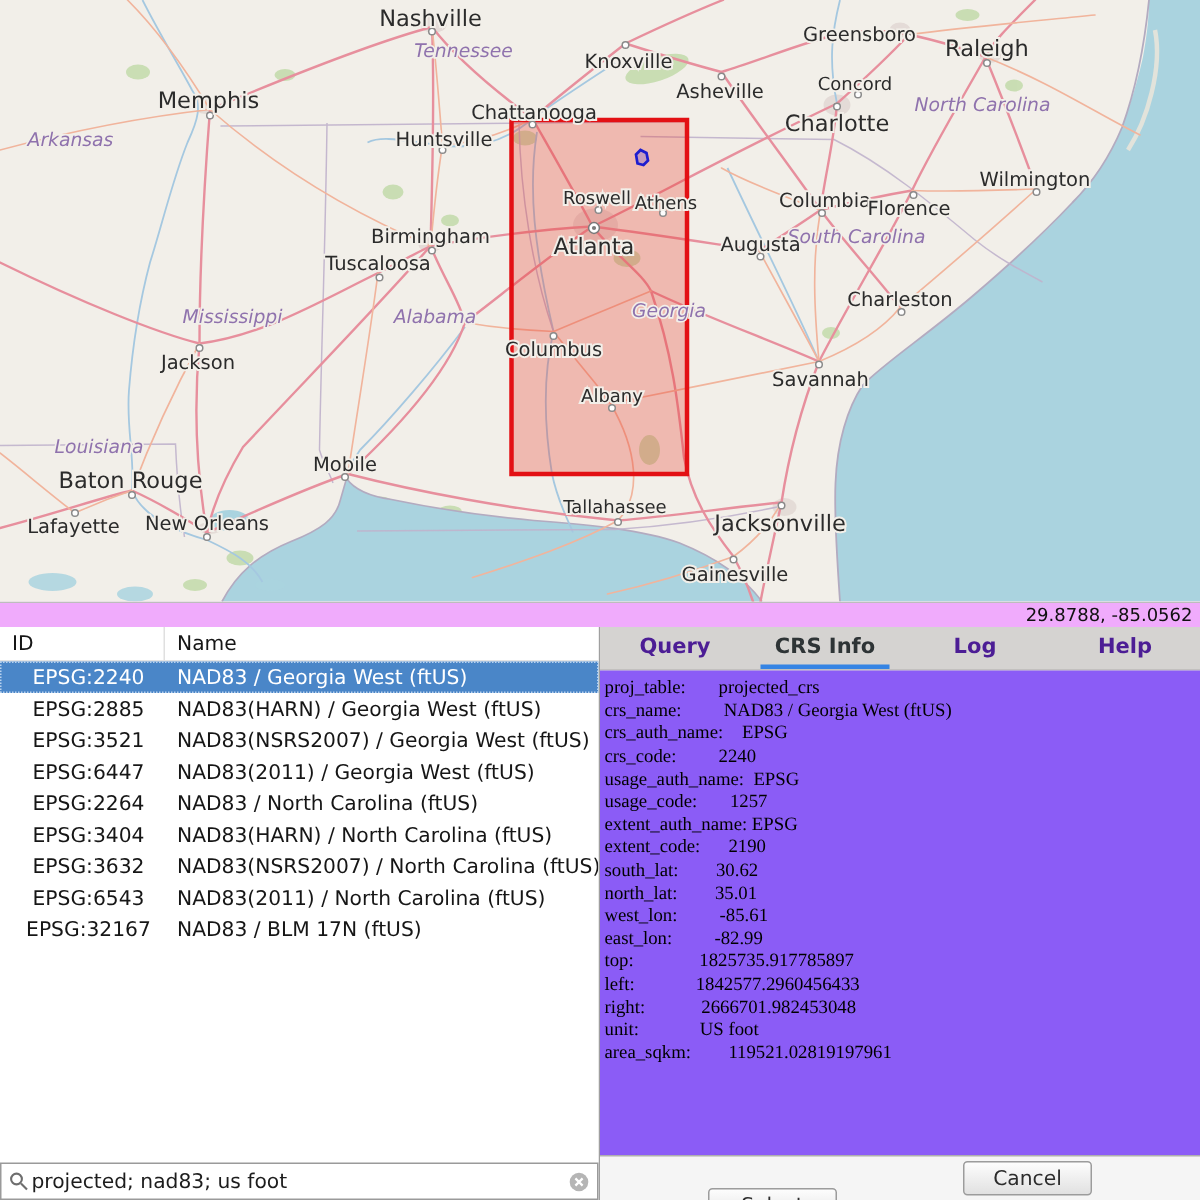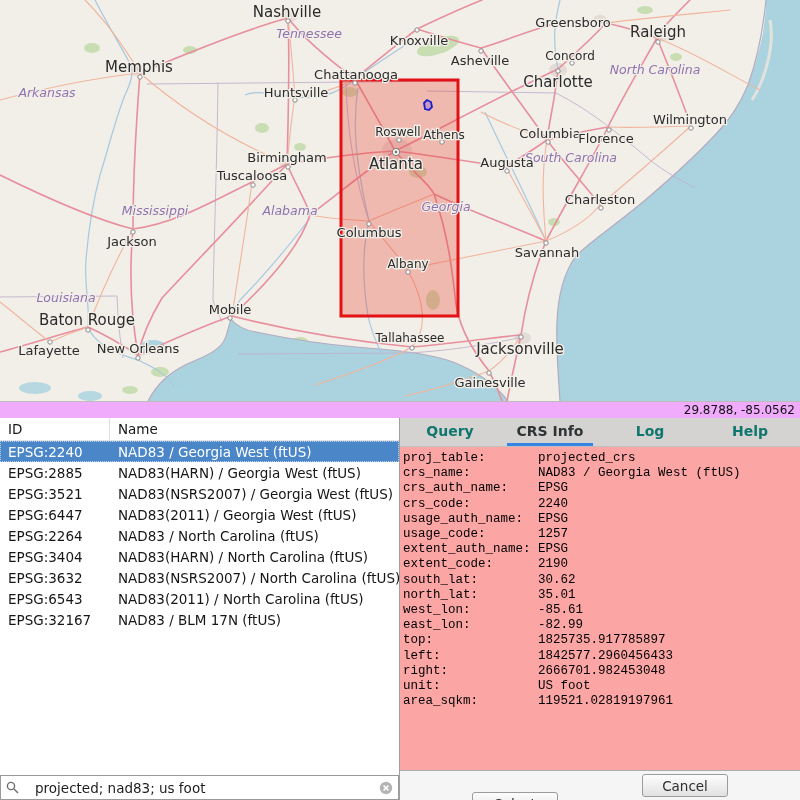--- a/index.html
+++ b/index.html
@@ -14,35 +14,35 @@
   #statusbar{height:17px;flex:0 0 17px;background:#f0abfc;border-top:1px solid #bdbdbd;
     box-sizing:border-box;font-size:12px;line-height:16px;text-align:right;padding-right:5px;color:#111;}
   
   #bottom{flex:1;display:flex;min-height:0;}
   #left{width:400px;flex:0 0 400px;display:flex;flex-direction:column;border-right:1px solid #9f9f9f;box-sizing:border-box;background:#fff;}
   #table-area{flex:1;overflow:hidden;background:#fff;}
   .thead{display:flex;height:22px;align-items:center;font-size:13.5px;color:#161616;background:#fff;border-bottom:1px solid #e3e3e3;justify-content:space-between;}
   .th-id{width:110px;padding-left:8px;box-sizing:border-box;border-right:1px solid #e0e0e0;height:100%;display:flex;align-items:center;}
   .th-name{flex:1;padding-left:8px;}
   .trow{display:flex;height:21px;align-items:center;font-size:13.5px;color:#161616;cursor:default;}
-  .trow .c-id{width:110px;padding-left:8px;box-sizing:border-box;white-space:nowrap;overflow:hidden;}
+  .trow .c-id{width:110px;padding-left:8px;box-sizing:border-box;white-space:nowrap;overflow:hidden;text-align:center;}
   .trow .c-name{flex:1;padding-left:8px;white-space:nowrap;overflow:hidden;}
   .trow.selected{background:#4a86c8;color:#fff;outline:1px dotted #b9d2ee;outline-offset:-1px;}
   
   #search-row{height:25px;flex:0 0 25px;border:1px solid #9a9a9a;box-sizing:border-box;
-    display:flex;align-items:center;background:#fff;padding:0 5px;gap:16px;}
+    display:flex;align-items:center;background:#fff;padding:0 5px;gap:2px;}
   #search-input{flex:1;border:none;outline:none;font-size:13.5px;color:#1d1d1d;
     font-family:"DejaVu Sans","Liberation Sans",sans-serif;background:transparent;padding:0;}
   
   #right{flex:1;display:flex;flex-direction:column;min-width:0;}
   #tabbar{height:28px;flex:0 0 28px;background:#d5d3d1;border-bottom:1px solid #c2c0be;display:flex;}
-  .tab{flex:1;text-align:center;font-size:14px;font-weight:bold;color:#0f766e;line-height:27px;position:relative;cursor:default;}
+  .tab{flex:1;text-align:center;font-size:14px;font-weight:bold;color:#4c1d95;line-height:27px;position:relative;cursor:default;}
   .tab.active{color:#2e3436;}
   .tab.active::after{content:"";position:absolute;left:7px;right:7px;bottom:0;height:3px;background:#3584e4;}
-  #info{flex:1;background:#fca5a5;font-family:Liberation Mono, monospace;
+  #info{flex:1;background:#8b5cf6;font-family:Liberation Serif, serif;
     font-size:12.5px;line-height:15.2px;color:#000;padding:4px 0 0 3px;overflow:hidden;}
   .info-line{white-space:pre;}
   #btnbar{height:30px;flex:0 0 30px;background:#f5f5f5;border-top:1px solid #aeaeae;position:relative;box-sizing:border-box;}
   .gbtn{position:absolute;top:3px;height:23px;width:86px;background:linear-gradient(#fdfdfd,#e1e1e1);
     border:1px solid #9c9c9c;border-radius:3px;font-size:13.5px;color:#2d2d2d;
     font-family:"DejaVu Sans","Liberation Sans",sans-serif;padding:0;}
   #btn-select{left:72px;margin-top:18px;}
   #btn-cancel{left:242px;}
 </style>
 </head>

